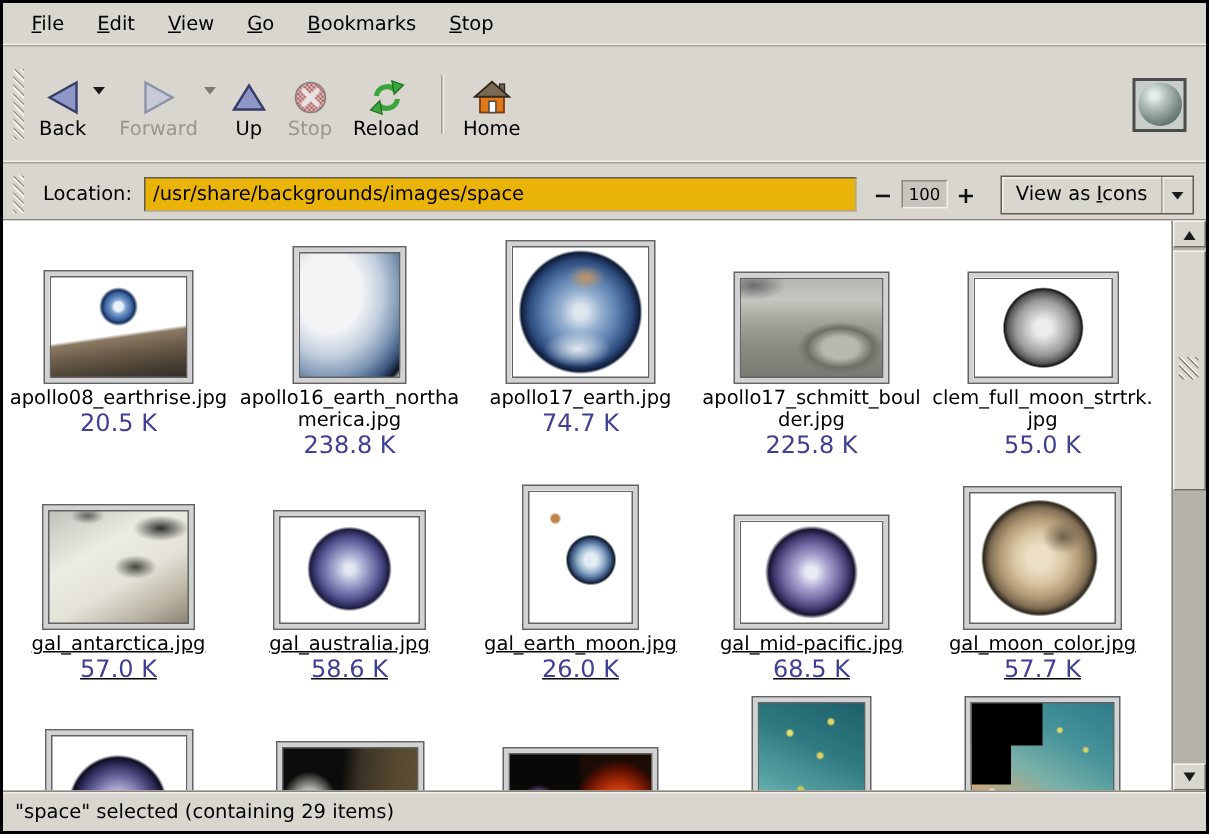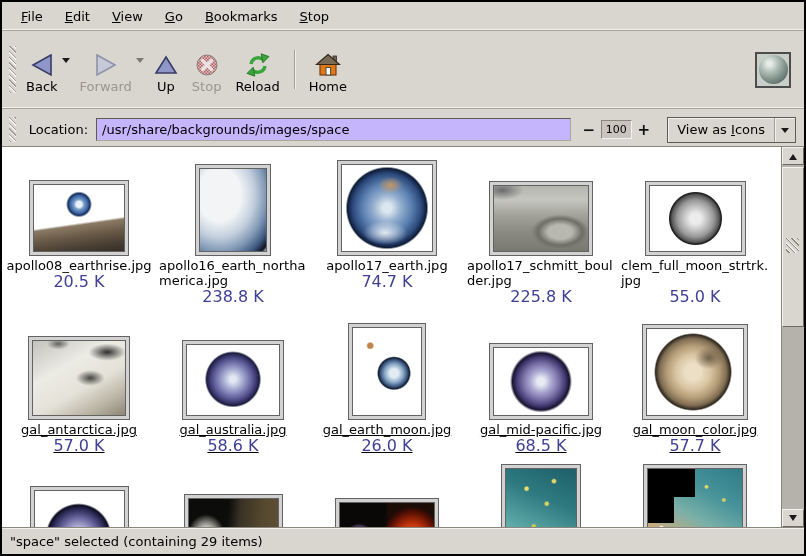--- a/index.html
+++ b/index.html
@@ -20,38 +20,38 @@
   .tbtn .ticon{height:28px;display:flex;align-items:center;}
   .tbtn.disabled{color:#9a968e;}
   .drop-arrow{align-self:center;margin:0 3px 15px -3px;width:0;height:0;border:4px solid transparent;border-top:5px solid #1a1a1a;}
   .drop-arrow.dim{border-top-color:#7d7a72;}
   .tsep{width:1px;margin:8px 7px;background:#a09c94;box-shadow:1px 0 0 #f2f0ea;}
   .throbber-box{margin-left:auto;margin-right:9px;align-self:center;width:36px;height:36px;box-sizing:border-box;border:2px solid #4c4c4c;background:#c8cfc9;display:flex;align-items:center;justify-content:center;}
   .globe{width:29px;height:29px;border-radius:50%;background:radial-gradient(circle at 36% 30%,#e6ece8 0 8%,#b4c1ba 30%,#7d8d87 60%,#55645e 85%,#41504a 100%);}
   
   .locbar{height:33px;flex:0 0 33px;display:flex;align-items:center;border-bottom:1px solid #8a867e;padding:4px 8px 0 4px;}
   .loc-label{font-size:13px;margin:0 8px 0 10px;}
-  .loc-input{width:498px;height:23px;box-sizing:border-box;background:#c4b5fd;border:1px solid #5f5b53;border-right-color:#aaa79f;border-bottom-color:#aaa79f;font-family:"DejaVu Sans","Liberation Sans",sans-serif;font-size:13px;padding:2px 5px;color:#000;}
+  .loc-input{width:498px;height:23px;box-sizing:border-box;background:#eab308;border:1px solid #5f5b53;border-right-color:#aaa79f;border-bottom-color:#aaa79f;font-family:"DejaVu Sans","Liberation Sans",sans-serif;font-size:13px;padding:2px 5px;color:#000;}
   .zoom-btn{font-size:15px;font-weight:bold;padding:0 5px;color:#111;cursor:default;}
   .zoom-level{width:30px;height:17px;margin:0 1px;background:#c9c5be;border:1px solid;border-color:#8a867e #f4f2ee #f4f2ee #8a867e;font-size:11px;text-align:center;line-height:17px;color:#000;}
   .viewas{margin-left:12px;height:26px;box-sizing:border-box;display:flex;align-items:center;border:1px solid #5f5b53;box-shadow:inset 1px 1px 0 #f4f2ee;background:#d8d6cf;font-size:13px;cursor:default;}
   .viewas .lbl{padding:0 9px;white-space:pre;}
   .viewas .accel{text-decoration:underline;white-space:pre;}
   .viewas .post{white-space:pre;}
   .viewas .arrowbox{align-self:stretch;display:flex;align-items:center;padding:0 6px;border-left:1px solid #a09c94;box-shadow:inset 1px 0 0 #f4f2ee;}
   .combo-arrow{width:0;height:0;border:4px solid transparent;border-top:5px solid #1a1a1a;margin-top:5px;}
   
   .content{flex:1;display:flex;background:#fff;overflow:hidden;}
   .icons{flex:1;overflow:hidden;padding-top:8px;}
   .irow{display:flex;}
   .cell{flex:0 0 154px;width:154px;display:flex;flex-direction:column;align-items:center;}
   .imgbox{height:100px;display:flex;align-items:flex-end;justify-content:center;}
   .irow.r3 .imgbox{align-items:flex-start;}
   .thumb{box-sizing:border-box;border:3px solid #d2d2d2;outline:1px solid #636363;box-shadow:inset 0 0 0 1px #636363;background-color:#000;}
-  .fname{font-size:13px;line-height:15px;max-width:148px;word-break:break-all;margin-top:3px;color:#000;}
+  .fname{font-size:13px;line-height:15px;text-align:center;max-width:148px;word-break:break-all;margin-top:3px;color:#000;}
   .fsize{font-size:16px;line-height:15px;color:#3f3f93;margin-top:1px;}
   
   .t-earthrise{background:
     radial-gradient(circle 12px at 50% 30%,#e8f0f8 0 3px,#7aa0cc 5px,#3a62a0 9px,#16305c 11px,transparent 13px),
     linear-gradient(172deg,rgba(0,0,0,0) 0 56%,#8a7a64 59%,#6a5b48 72%,#4a4034 86%,#332c24 100%);}
   .t-earth-northamerica{background:
     radial-gradient(ellipse 78px 95px at 30% 32%,#f2f4f6 0 28%,#c2cedd 45%,#7e96b4 60%,#3c567e 72%,#0c1424 80%,rgba(0,0,0,0) 85%);}
   .t-blue-marble{background:
     radial-gradient(ellipse 18px 12px at 54% 24%,rgba(198,150,96,.95),rgba(198,150,96,0) 70%),
     radial-gradient(ellipse 30px 16px at 48% 78%,rgba(240,245,248,.9),rgba(240,245,248,0) 75%),

